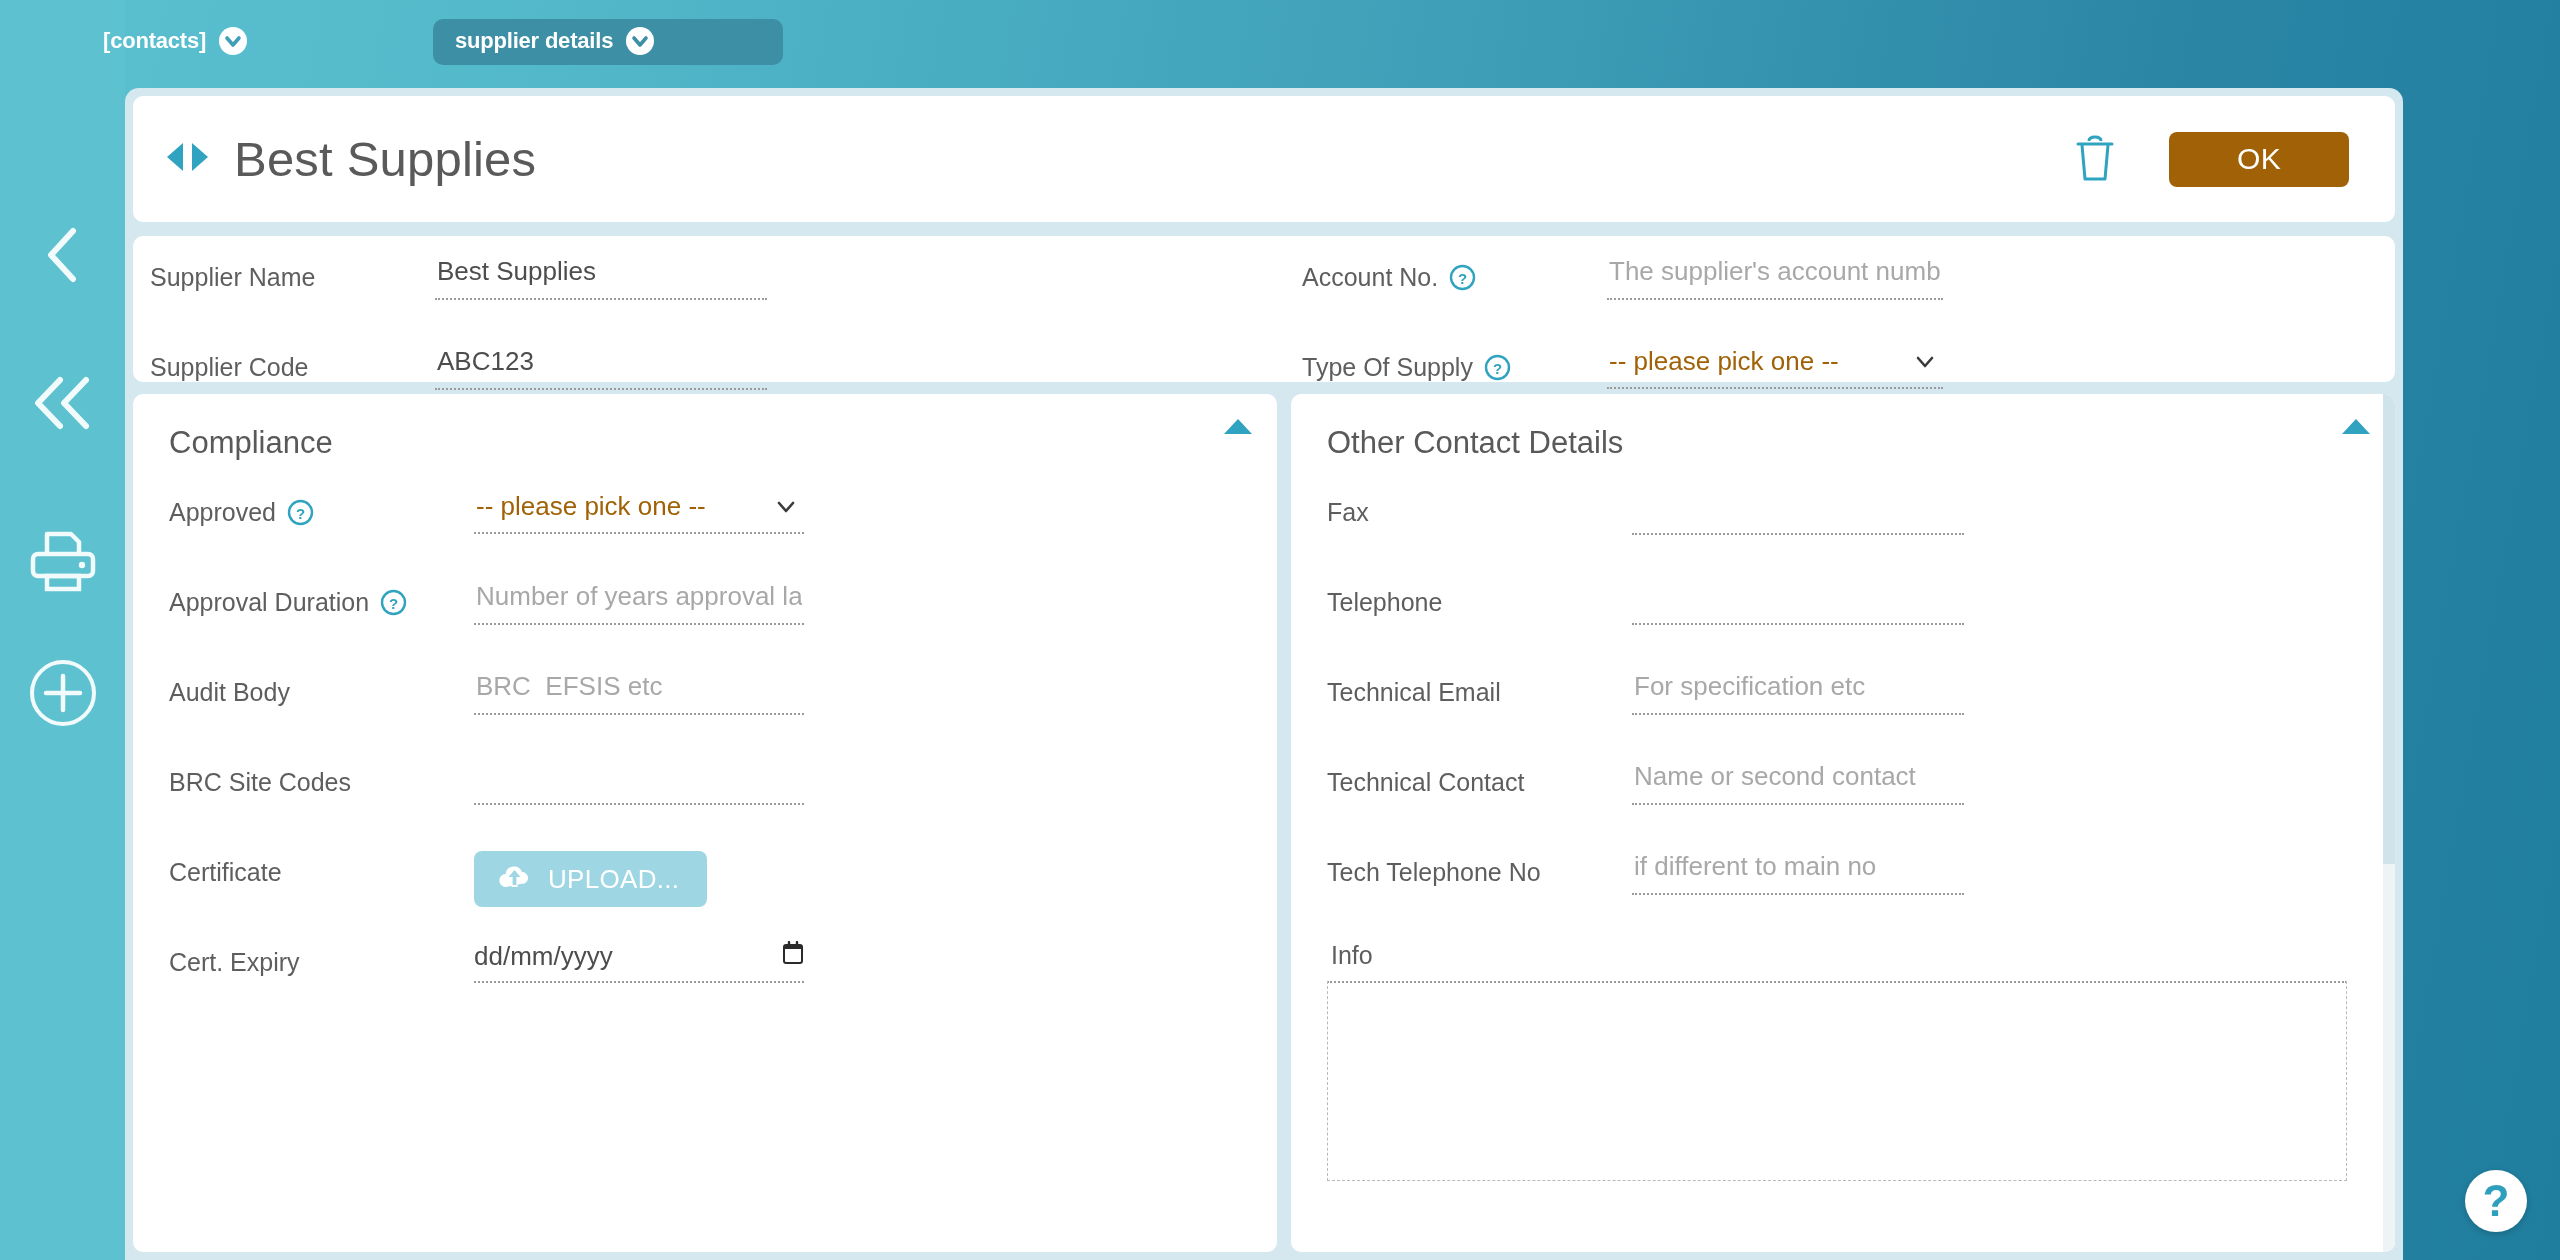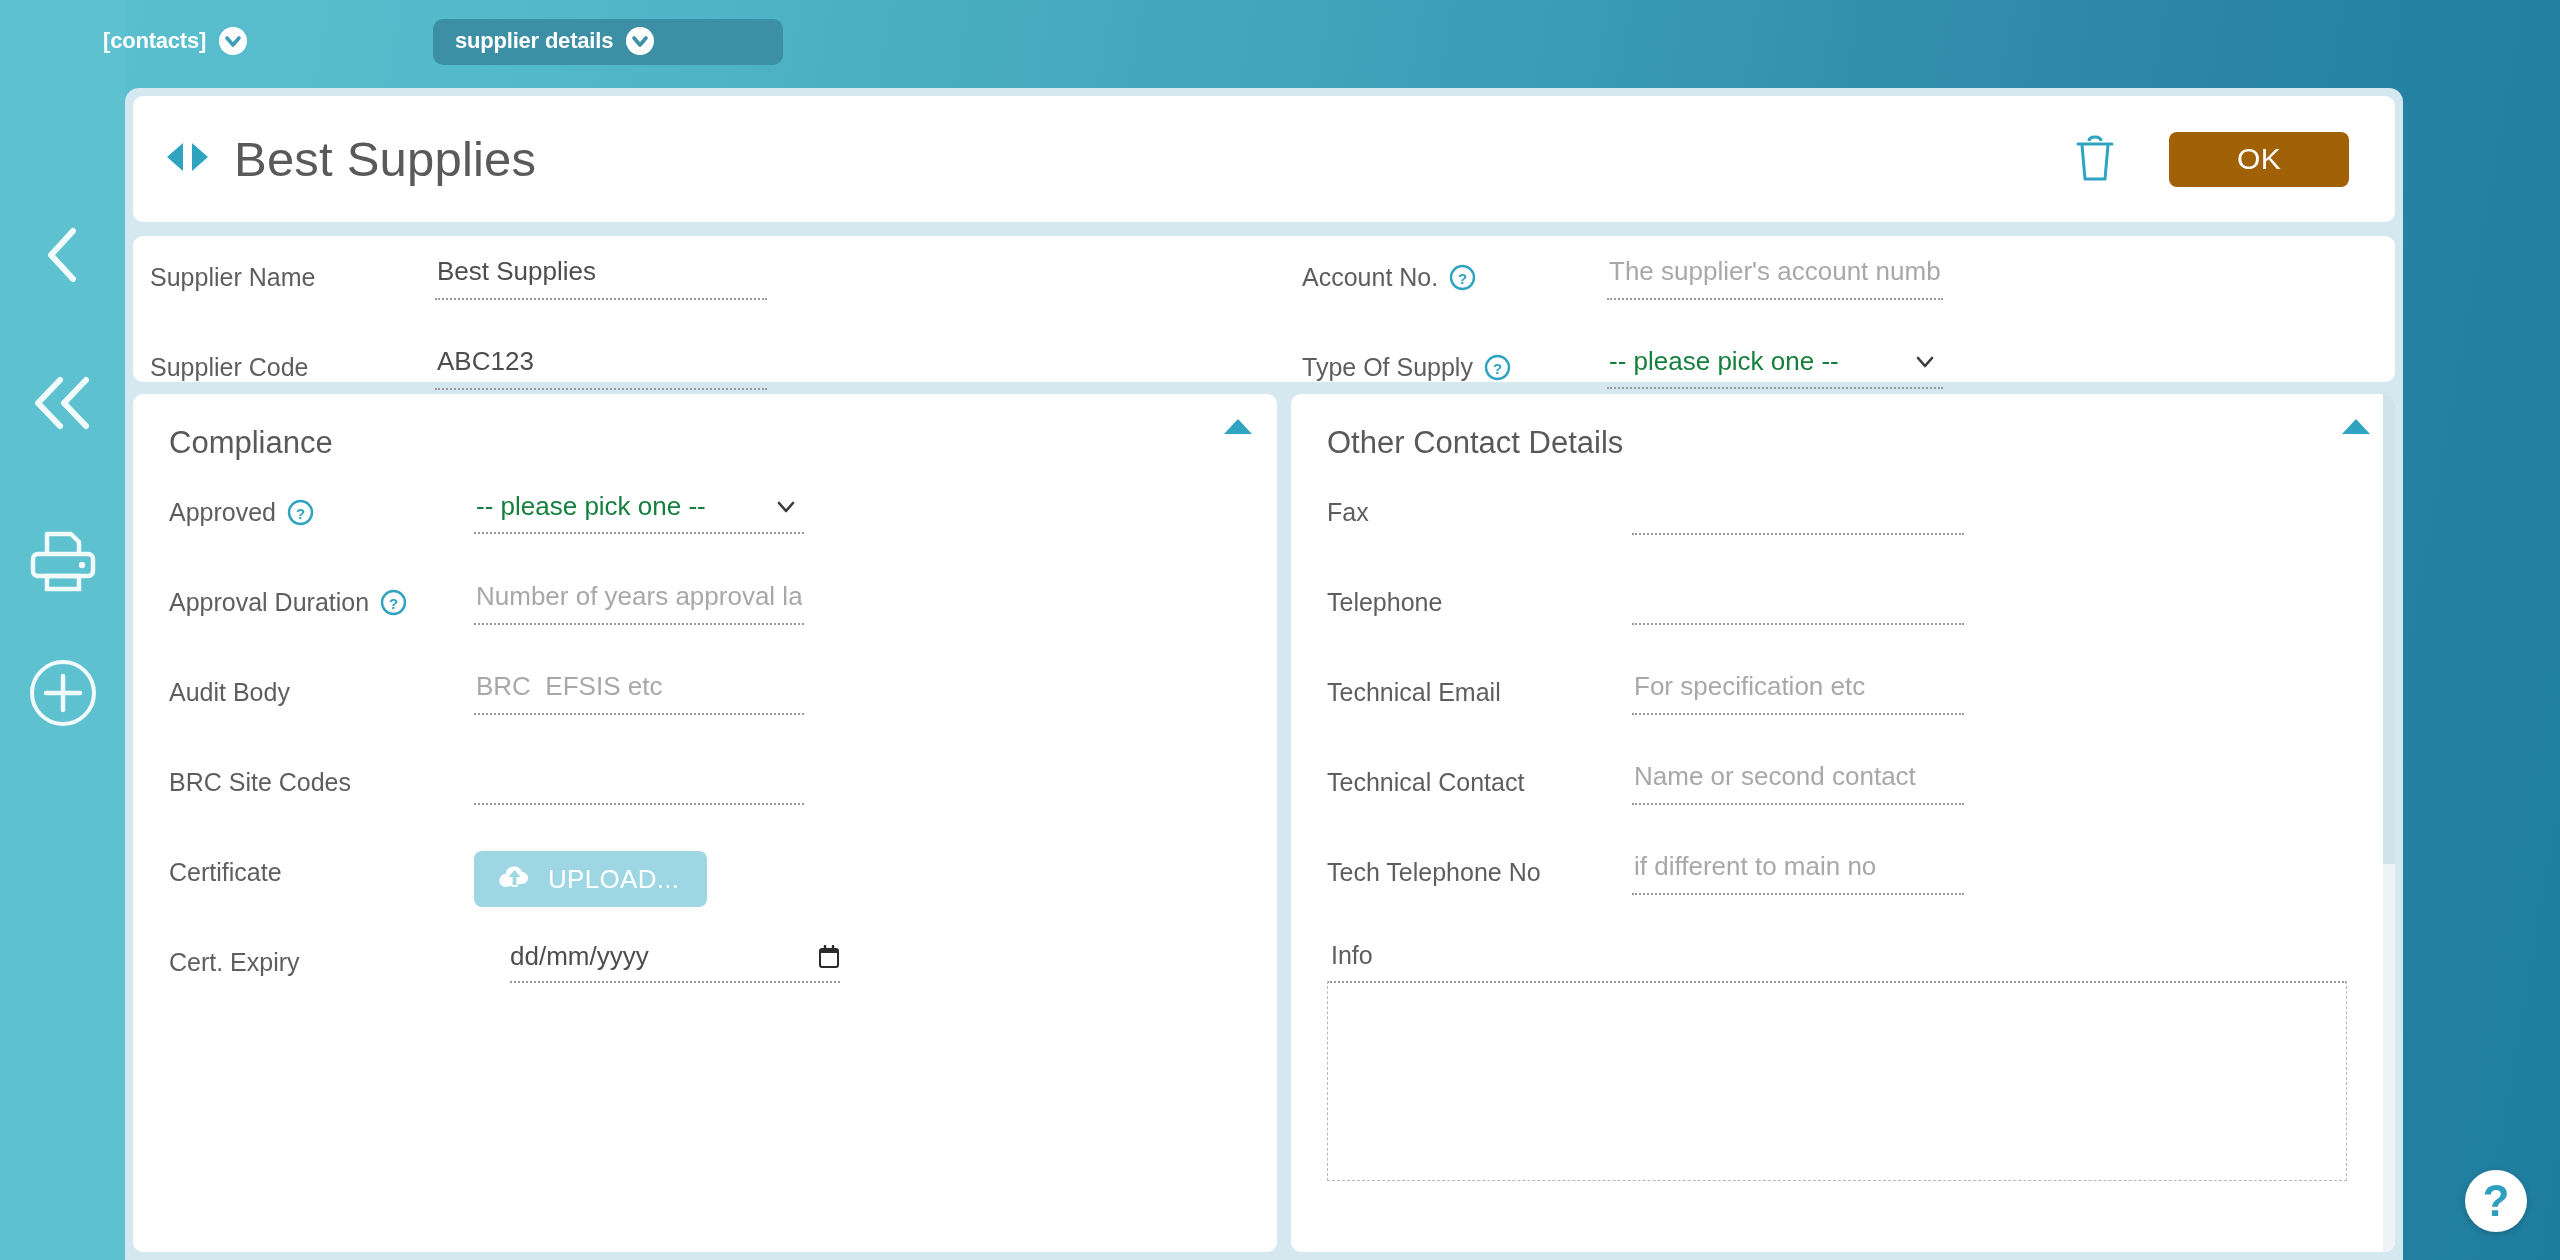--- a/index.html
+++ b/index.html
@@ -127,21 +127,21 @@
     font-size: 26px; color: #4d4d4d;
     padding: 0 2px 11px 2px;
     outline: none;
   }
   .underline-input::placeholder { color: #a8a8a8; }
   .underline-select {
     width: 100%;
     border: none; border-bottom: 2px dotted #9a9a9a;
     background: transparent;
     font-family: "Liberation Sans", sans-serif;
-    font-size: 26px; color: #15803d;
+    font-size: 26px; color: #a16207;
     padding: 0 2px 11px 2px;
     outline: none;
     -webkit-appearance: none; appearance: none;
     cursor: pointer;
   }
   .sel-wrap { position: relative; width: 100%; }
   .sel-caret {
     position: absolute; right: 6px; top: 3px; pointer-events: none;
   }
 
@@ -168,22 +168,22 @@
   
   #upload-button {
     display: inline-flex; align-items: center; gap: 16px;
     background: #9ed7e3; color: #ffffff; border: none;
     height: 56px; padding: 0 28px 0 24px; border-radius: 8px;
     font-size: 26px; font-family: "Liberation Sans", sans-serif;
     cursor: pointer; letter-spacing: 0.3px;
   }
 
   
-  .date-row { display: flex; align-items: center; width: 100%;
-              border-bottom: 2px dotted #9a9a9a; padding-bottom: 9px; margin-left: 36px; }
+  .date-row { display: flex; width: 100%;
+              border-bottom: 2px dotted #9a9a9a; padding-bottom: 9px; }
   .date-text { font-size: 26px; color: #4d4d4d; flex: 1; }
   .cal-icon { cursor: pointer; display: flex; }
 
   
   .info-label { font-size: 25px; color: #5e5e5e; padding-left: 4px; }
   #info-textarea {
     margin-top: 11px;
     width: 1020px; height: 200px;
     border: 1px dashed #b9b9b9;
     border-top: 2px dotted #9a9a9a;

